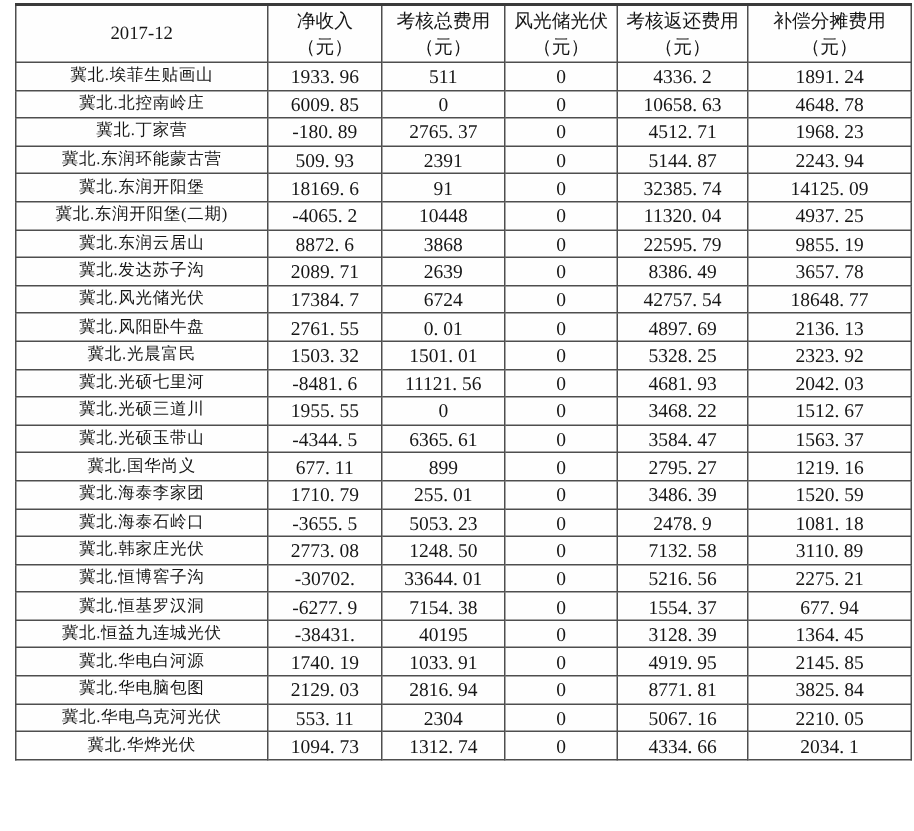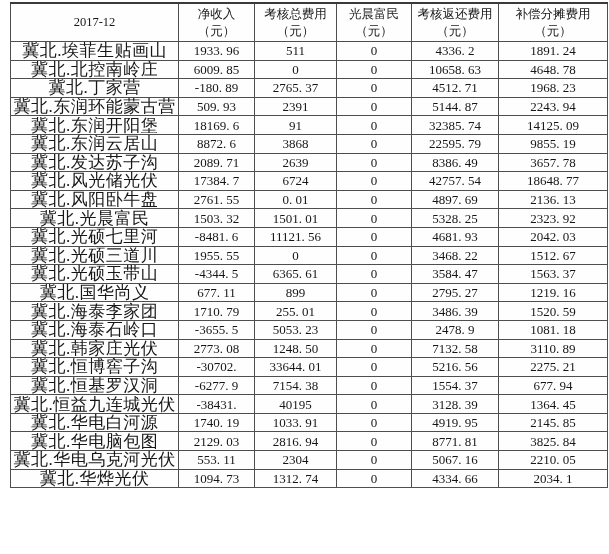--- a/index.html
+++ b/index.html
@@ -37,21 +37,21 @@
     font-size:12.5px;
     line-height:1.3;
   }
   thead th .h-label,
   thead th .h-unit{display:block;}
   tbody td{
     height:17.6px;
     font-size:13px;
     line-height:17px;
   }
-  td.name-cell{font-size:17px;letter-spacing:0.5px;}
+  td.name-cell{font-size:11px;letter-spacing:0.5px;}
   td.num-cell{font-size:13px;}
 </style>
 </head>
 <body>
 
 <div class="page">
   <table class="settlement">
     <colgroup>
       <col style="width:168px">
       <col style="width:76px">
@@ -67,21 +67,21 @@
         </th>
         <th>
           <span class="h-label">净收入</span>
           <span class="h-unit">（元）</span>
         </th>
         <th>
           <span class="h-label">考核总费用</span>
           <span class="h-unit">（元）</span>
         </th>
         <th>
-          <span class="h-label">光晨富民</span>
+          <span class="h-label">风光储光伏</span>
           <span class="h-unit">（元）</span>
         </th>
         <th>
           <span class="h-label">考核返还费用</span>
           <span class="h-unit">（元）</span>
         </th>
         <th>
           <span class="h-label">补偿分摊费用</span>
           <span class="h-unit">（元）</span>
         </th>
@@ -128,20 +128,28 @@
 
   <tr>
     <td class="name-cell">冀北.东润开阳堡</td>
     <td class="num-cell">18169. 6</td>
     <td class="num-cell">91</td>
     <td class="num-cell">0</td>
     <td class="num-cell">32385. 74</td>
     <td class="num-cell">14125. 09</td>
   </tr>
 
+  <tr>
+    <td class="name-cell">冀北.东润开阳堡(二期)</td>
+    <td class="num-cell">-4065. 2</td>
+    <td class="num-cell">10448</td>
+    <td class="num-cell">0</td>
+    <td class="num-cell">11320. 04</td>
+    <td class="num-cell">4937. 25</td>
+  </tr>
 
   <tr>
     <td class="name-cell">冀北.东润云居山</td>
     <td class="num-cell">8872. 6</td>
     <td class="num-cell">3868</td>
     <td class="num-cell">0</td>
     <td class="num-cell">22595. 79</td>
     <td class="num-cell">9855. 19</td>
   </tr>
 

